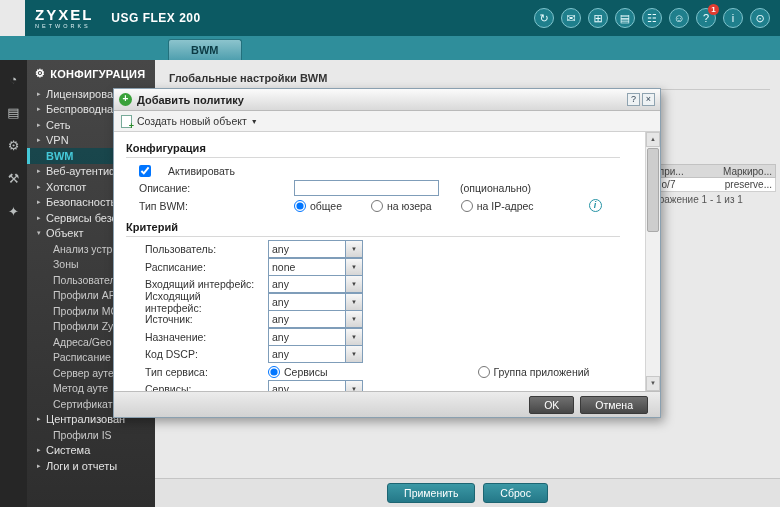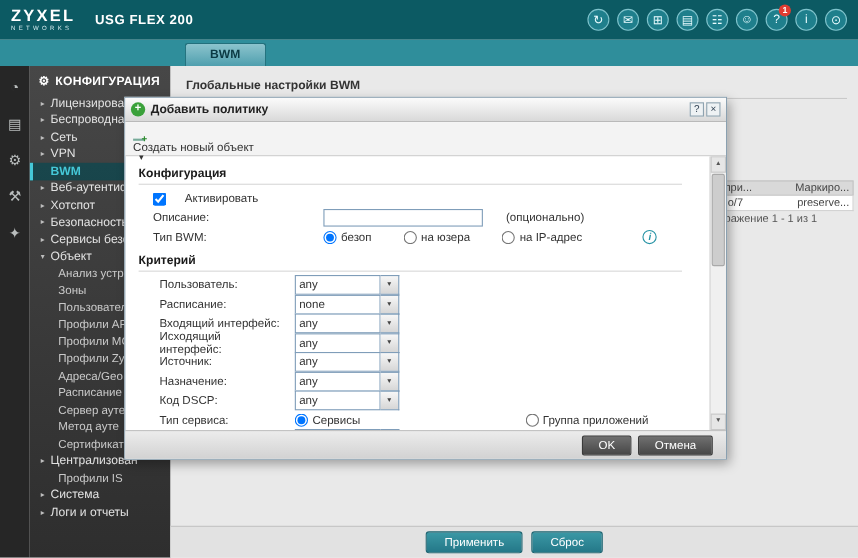--- a/index.html
+++ b/index.html
@@ -1,21 +1,21 @@
 <!DOCTYPE html>
 <html><head>
 <meta charset="utf-8">
 <style>
   * { margin:0; padding:0; box-sizing:border-box; }
   html,body { width:780px; height:507px; overflow:hidden;
     font-family:"Liberation Sans", sans-serif; background:#e9e9e9; }
 
   
   .app-header { position:relative; height:36px; background:#0c5a63;
-    display:flex; align-items:center; padding:0 10px; color:#fff; }
+    display:flex; align-items:center; padding:0 10px; color:#fff;margin-left:25px; }
   .logo { display:flex; flex-direction:column; line-height:1; margin-right:18px; }
   .logo-main { font-weight:bold; font-size:15px; letter-spacing:2px; }
   .logo-sub { font-size:5.5px; letter-spacing:3px; margin-top:2px; color:#d8eef1; }
   .product-name { font-weight:bold; font-size:12px; letter-spacing:0.5px; }
   .header-icons { margin-left:auto; display:flex; gap:7px; align-items:center; }
   .hicon { position:relative; width:20px; height:20px; border-radius:50%;
     background:#1f7f8c; border:1px solid #7fc3cc; color:#eafcff;
     display:flex; align-items:center; justify-content:center;
     font-size:11px; cursor:pointer; }
   .hicon .badge { position:absolute; top:-5px; right:-4px; min-width:11px; height:11px;
@@ -72,21 +72,21 @@
   .modal-titlebar { height:22px; background:linear-gradient(#fbfbfb,#d9d9d9);
     border-bottom:1px solid #b9b9b9; display:flex; align-items:center; padding:0 5px; }
   .plus-ico { width:13px; height:13px; border-radius:50%; background:#3aa13a; color:#fff;
     font-size:10px; line-height:12px; text-align:center; font-weight:bold; margin-right:5px; }
   .modal-title { font-size:11px; font-weight:bold; color:#222; }
   .titlebar-btns { margin-left:auto; display:flex; gap:2px; }
   .tb-btn { width:13px; height:13px; border:1px solid #8fa3b0; background:#eef2f4;
     font-size:9px; line-height:11px; text-align:center; color:#345; cursor:pointer; }
 
   .modal-toolbar { height:21px; background:#f3f3f3; border-bottom:1px solid #d0d0d0;
-    display:flex; align-items:flex-start; padding:15px 7px; font-size:10.5px; color:#333; cursor:pointer;flex-direction:column; }
+    display:flex; align-items:center; padding:0 7px; font-size:10.5px; color:#333; cursor:pointer; }
   .doc-ico { width:11px; height:13px; border:1px solid #7a9; background:#fff; margin-right:5px;
     position:relative; }
   .doc-ico::after { content:"+"; position:absolute; right:-3px; bottom:-4px; color:#2a8a2a;
     font-size:9px; font-weight:bold; }
   .tool-caret { font-size:7px; margin-left:4px; color:#333; }
 
   .modal-body { position:relative; flex:1; overflow:hidden; padding:4px 20px 0 0; }
   .section-h { font-size:11px; font-weight:bold; color:#1a1a1a; margin:6px 20px 4px 12px;
     padding-bottom:3px; border-bottom:1px solid #d8d8d8; }
   .form-row { display:flex; align-items:center; height:17.5px; padding-left:25px;
@@ -324,21 +324,21 @@
     <div class="form-row">
       <span class="flabel">Описание:</span>
       <input type="text" class="txt-input" value="" style="">
       <span class="hint">(опционально)</span>
     </div>
 
     <div class="form-row">
       <span class="flabel">Тип BWM:</span>
       <span class="radio-opt">
           <input type="radio" name="bwmtype" checked="" style="">
-          <span>безоп</span>
+          <span>общее</span>
         </span>
       <span class="radio-opt">
           <input type="radio" name="bwmtype" style="">
           <span>на юзера</span>
         </span>
       <span class="radio-opt">
           <input type="radio" name="bwmtype" style="">
           <span>на IP-адрес</span>
         </span>
       <span class="info-ico">i</span>

